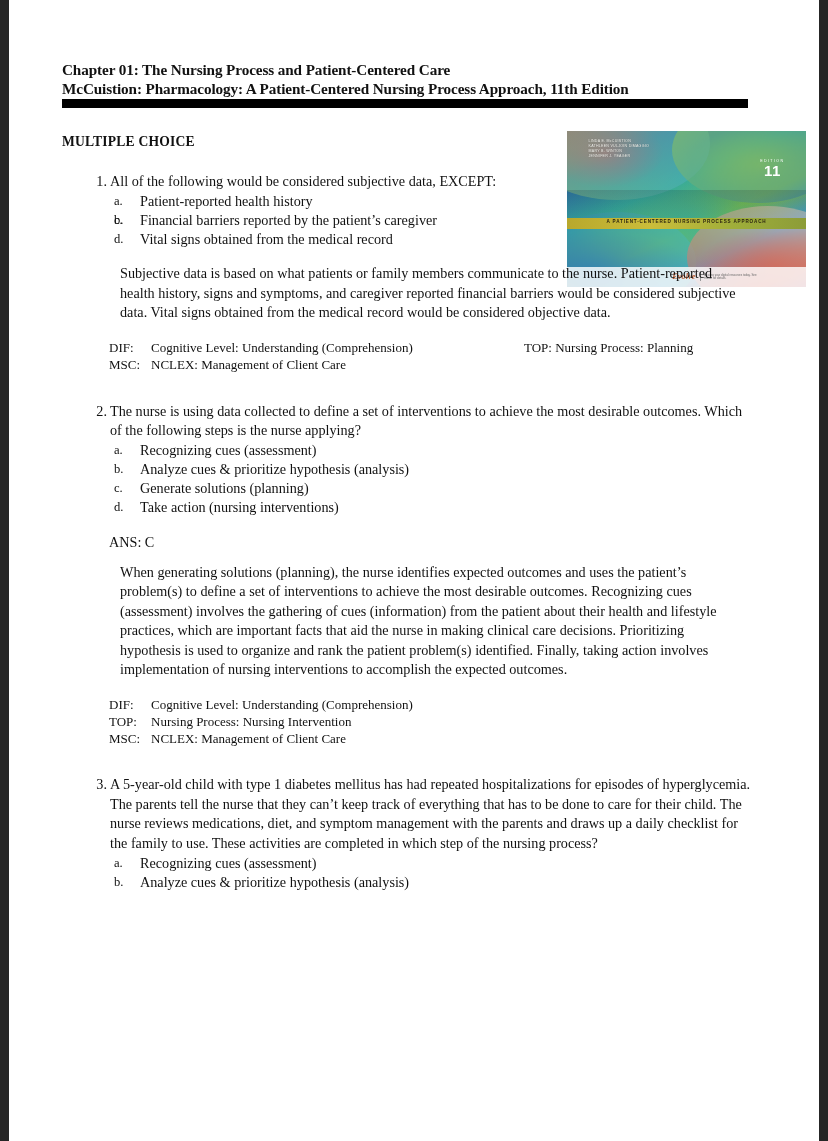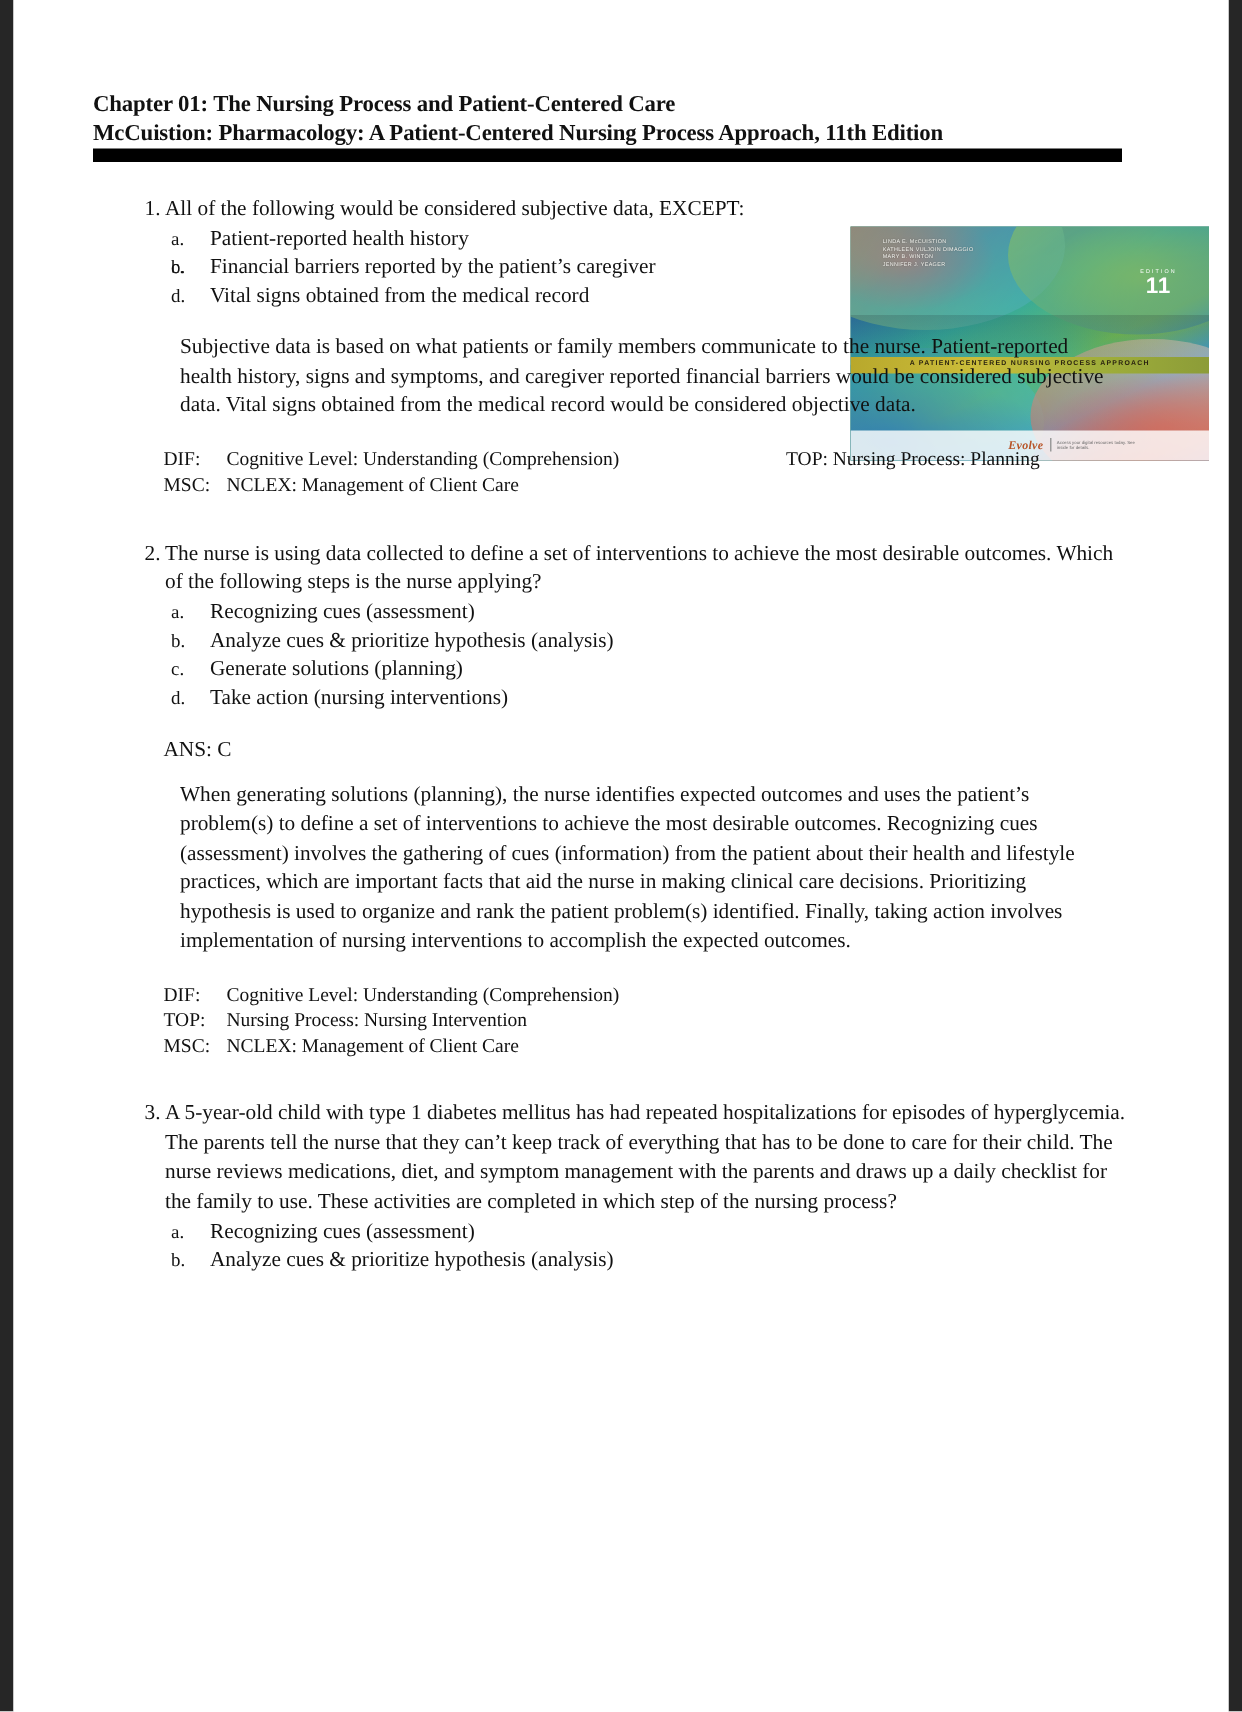--- a/index.html
+++ b/index.html
@@ -128,21 +128,21 @@
   .meta-top-inline {
     position: absolute;
     left: 415px;
     top: 0;
   }
 
   
   .book-cover {
     position: absolute;
     left: 558px;
-    top: 151px;
+    top: 131px;
     width: 239px;
     height: 156px;
     overflow: hidden;
     background: #2f7f6f;
   }
   .cover-art {
     position: absolute;
     inset: 0;
     background:
       radial-gradient(ellipse 70% 45% at 12% 92%, rgba(40,110,190,0.95) 0%, rgba(40,110,190,0) 62%),
@@ -310,20 +310,21 @@
   </div>
 
   <div class="content">
 
     <div>
       <div class="doc-title">Chapter 01: The Nursing Process and Patient-Centered Care</div>
       <div class="doc-title">McCuistion: Pharmacology: A Patient-Centered Nursing Process Approach, 11th Edition</div>
       <div class="title-rule"></div>
     </div>
 
+    <div class="section-head">MULTIPLE CHOICE</div>
 
     <div class="question">
       <span class="q-num">1.</span>
       <p class="q-stem">All of the following would be considered subjective data, EXCEPT:</p>
       <ul class="options">
         <li class="option">
           <span class="opt-letter">a.</span>
           <span>Patient-reported health history</span>
         </li>
         <li class="option">

